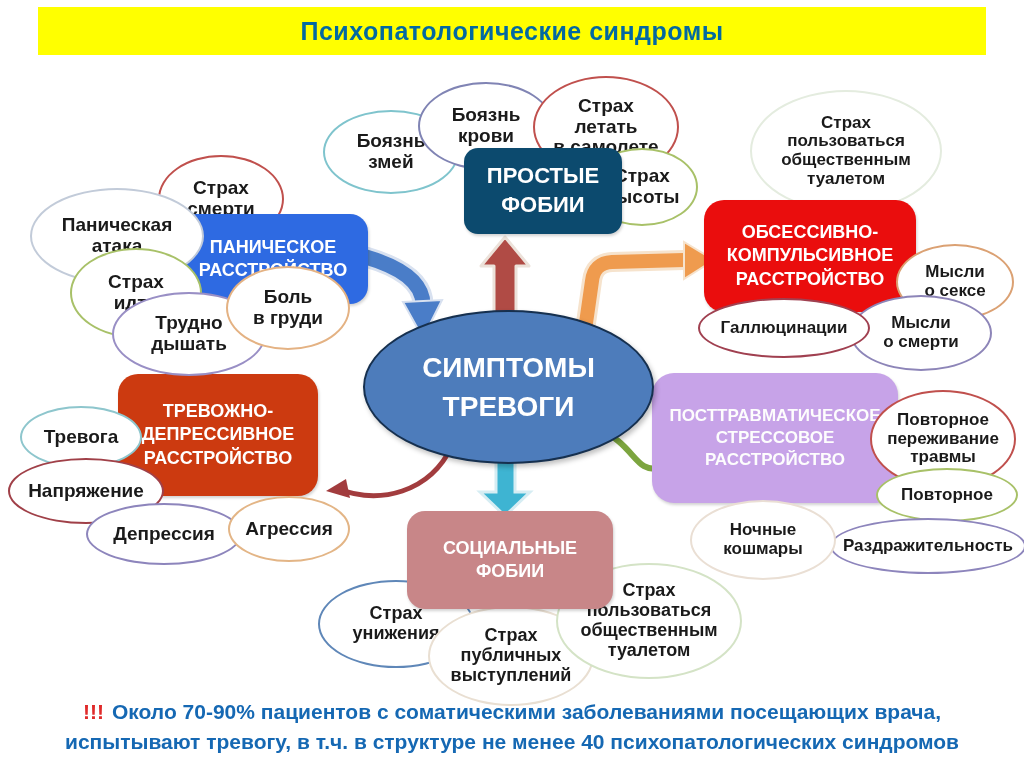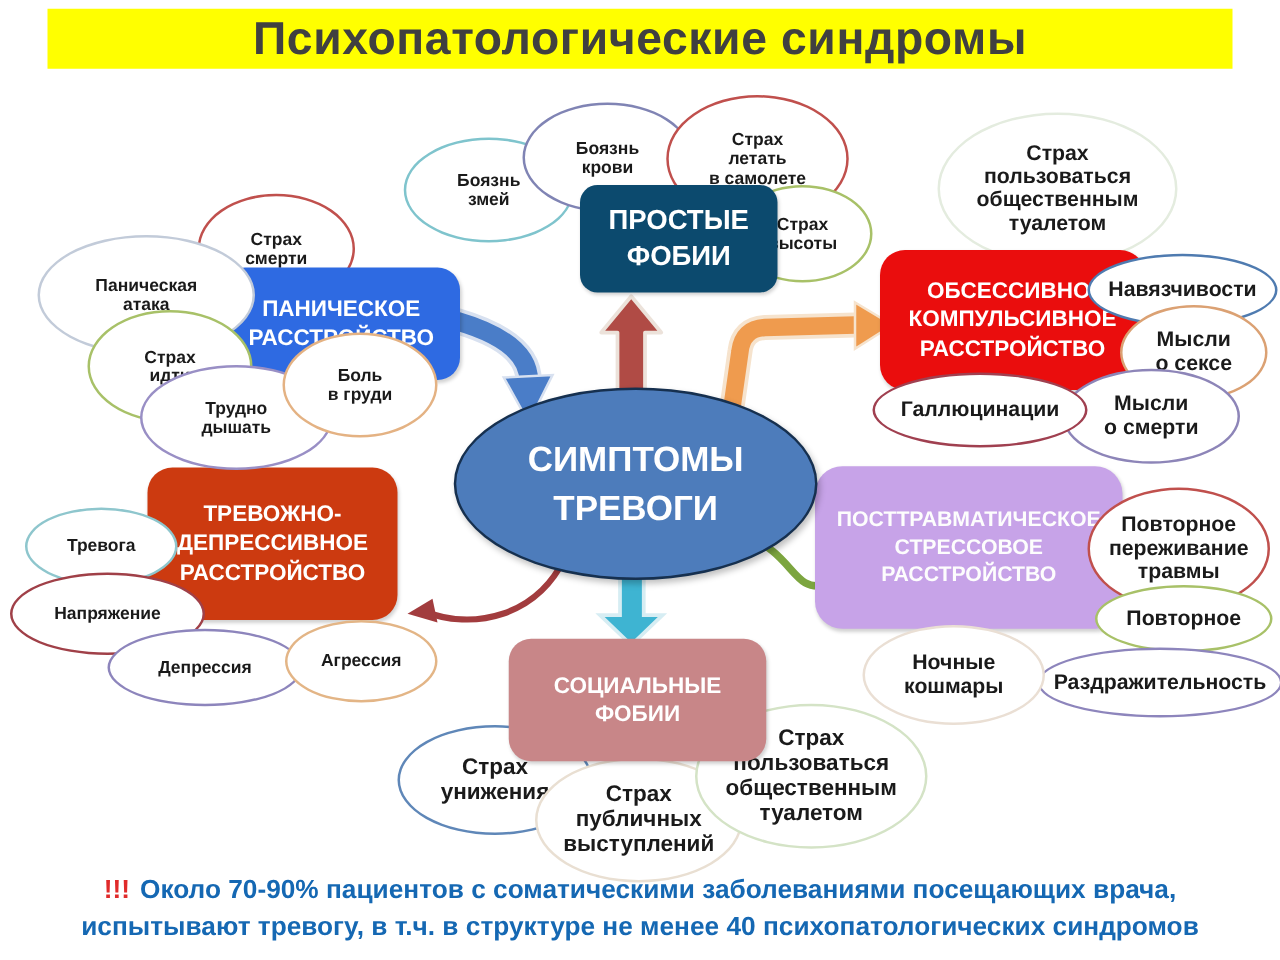--- a/index.html
+++ b/index.html
@@ -4,37 +4,37 @@
 <style>
   html,body{margin:0;padding:0;background:#ffffff;}
   #slide{
     position:relative;width:1024px;height:768px;overflow:hidden;background:#ffffff;
     font-family:"Liberation Sans","DejaVu Sans",sans-serif;
   }
   .title-bar{
     position:absolute;left:38px;top:7px;width:948px;height:48px;background:#ffff00;
     display:flex;align-items:center;justify-content:center;z-index:5;
   }
-  .title-text{font-size:37px;font-weight:bold;color:#404040;letter-spacing:0.5px;}
+  .title-text{font-size:25px;font-weight:bold;color:#0369a1;letter-spacing:0.5px;}
   .arrows{position:absolute;left:0;top:0;z-index:2;}
   .node{
     position:absolute;display:flex;align-items:center;justify-content:center;text-align:center;
     font-weight:bold;color:#ffffff;white-space:pre-line;z-index:3;line-height:1.3;
     box-shadow:1px 2px 3px rgba(0,0,0,0.18);
   }
   .center-ellipse{
     position:absolute;left:363px;top:310px;width:287px;height:150px;border-radius:50%;
     background:#4d7cbb;border:2.5px solid #16304f;display:flex;align-items:center;justify-content:center;
     text-align:center;font-weight:bold;color:#ffffff;font-size:28px;line-height:1.4;white-space:pre-line;
     z-index:3;box-shadow:2px 3px 5px rgba(0,0,0,0.25);
   }
   .bubble{
     position:absolute;background:#ffffff;border:2.5px solid #999;border-radius:50%;
     display:flex;align-items:center;justify-content:center;text-align:center;
-    font-weight:bold;font-size:14px;line-height:1.1;color:#1a1a1a;white-space:pre-line;z-index:4;
+    font-weight:bold;font-size:19px;line-height:1.1;color:#1a1a1a;white-space:pre-line;z-index:4;
   }
   .bubble.back{z-index:1;}
   .bubble.small{font-size:17px;}
   .bubble.social{font-size:18px;}
   .footnote{
     position:absolute;left:20px;top:697px;width:984px;text-align:center;z-index:5;
     font-weight:bold;font-size:21px;color:#1568b3;line-height:1.45;
   }
   .footnote .marker{color:#e02a2a;margin-right:8px;}
 </style>
@@ -112,21 +112,20 @@
 ТРЕВОГИ</div>
 
   <div class="bubble" style="left:30px;top:188px;width:170px;height:92px;border-color:#c2cbd9;">Паническая
 атака</div>
   <div class="bubble" style="left:70px;top:248px;width:128px;height:86px;border-color:#a8c168;">Страх
 идти</div>
   <div class="bubble" style="left:112px;top:292px;width:150px;height:80px;border-color:#998fc5;">Трудно
 дышать</div>
   <div class="bubble" style="left:226px;top:266px;width:120px;height:80px;border-color:#e4b283;">Боль
 в груди</div>
-  <div class="bubble small" style="left:870px;top:203px;width:148px;height:54px;border-color:#4f7bb0;">Навязчивости</div>
   <div class="bubble small" style="left:896px;top:244px;width:114px;height:72px;border-color:#dba173;">Мысли
 о сексе</div>
   <div class="bubble small" style="left:850px;top:295px;width:138px;height:72px;border-color:#8d85b8;">Мысли
 о смерти</div>
   <div class="bubble small" style="left:698px;top:298px;width:168px;height:56px;border-color:#a04050;">Галлюцинации</div>
   <div class="bubble" style="left:20px;top:406px;width:118px;height:58px;border-color:#8ec6cd;">Тревога</div>
   <div class="bubble" style="left:8px;top:458px;width:152px;height:62px;border-color:#a04048;">Напряжение</div>
   <div class="bubble" style="left:86px;top:503px;width:152px;height:58px;border-color:#8d85bc;">Депрессия</div>
   <div class="bubble" style="left:228px;top:496px;width:118px;height:62px;border-color:#e3b586;">Агрессия</div>
   <div class="bubble small" style="left:870px;top:390px;width:142px;height:94px;border-color:#c0504d;">Повторное

